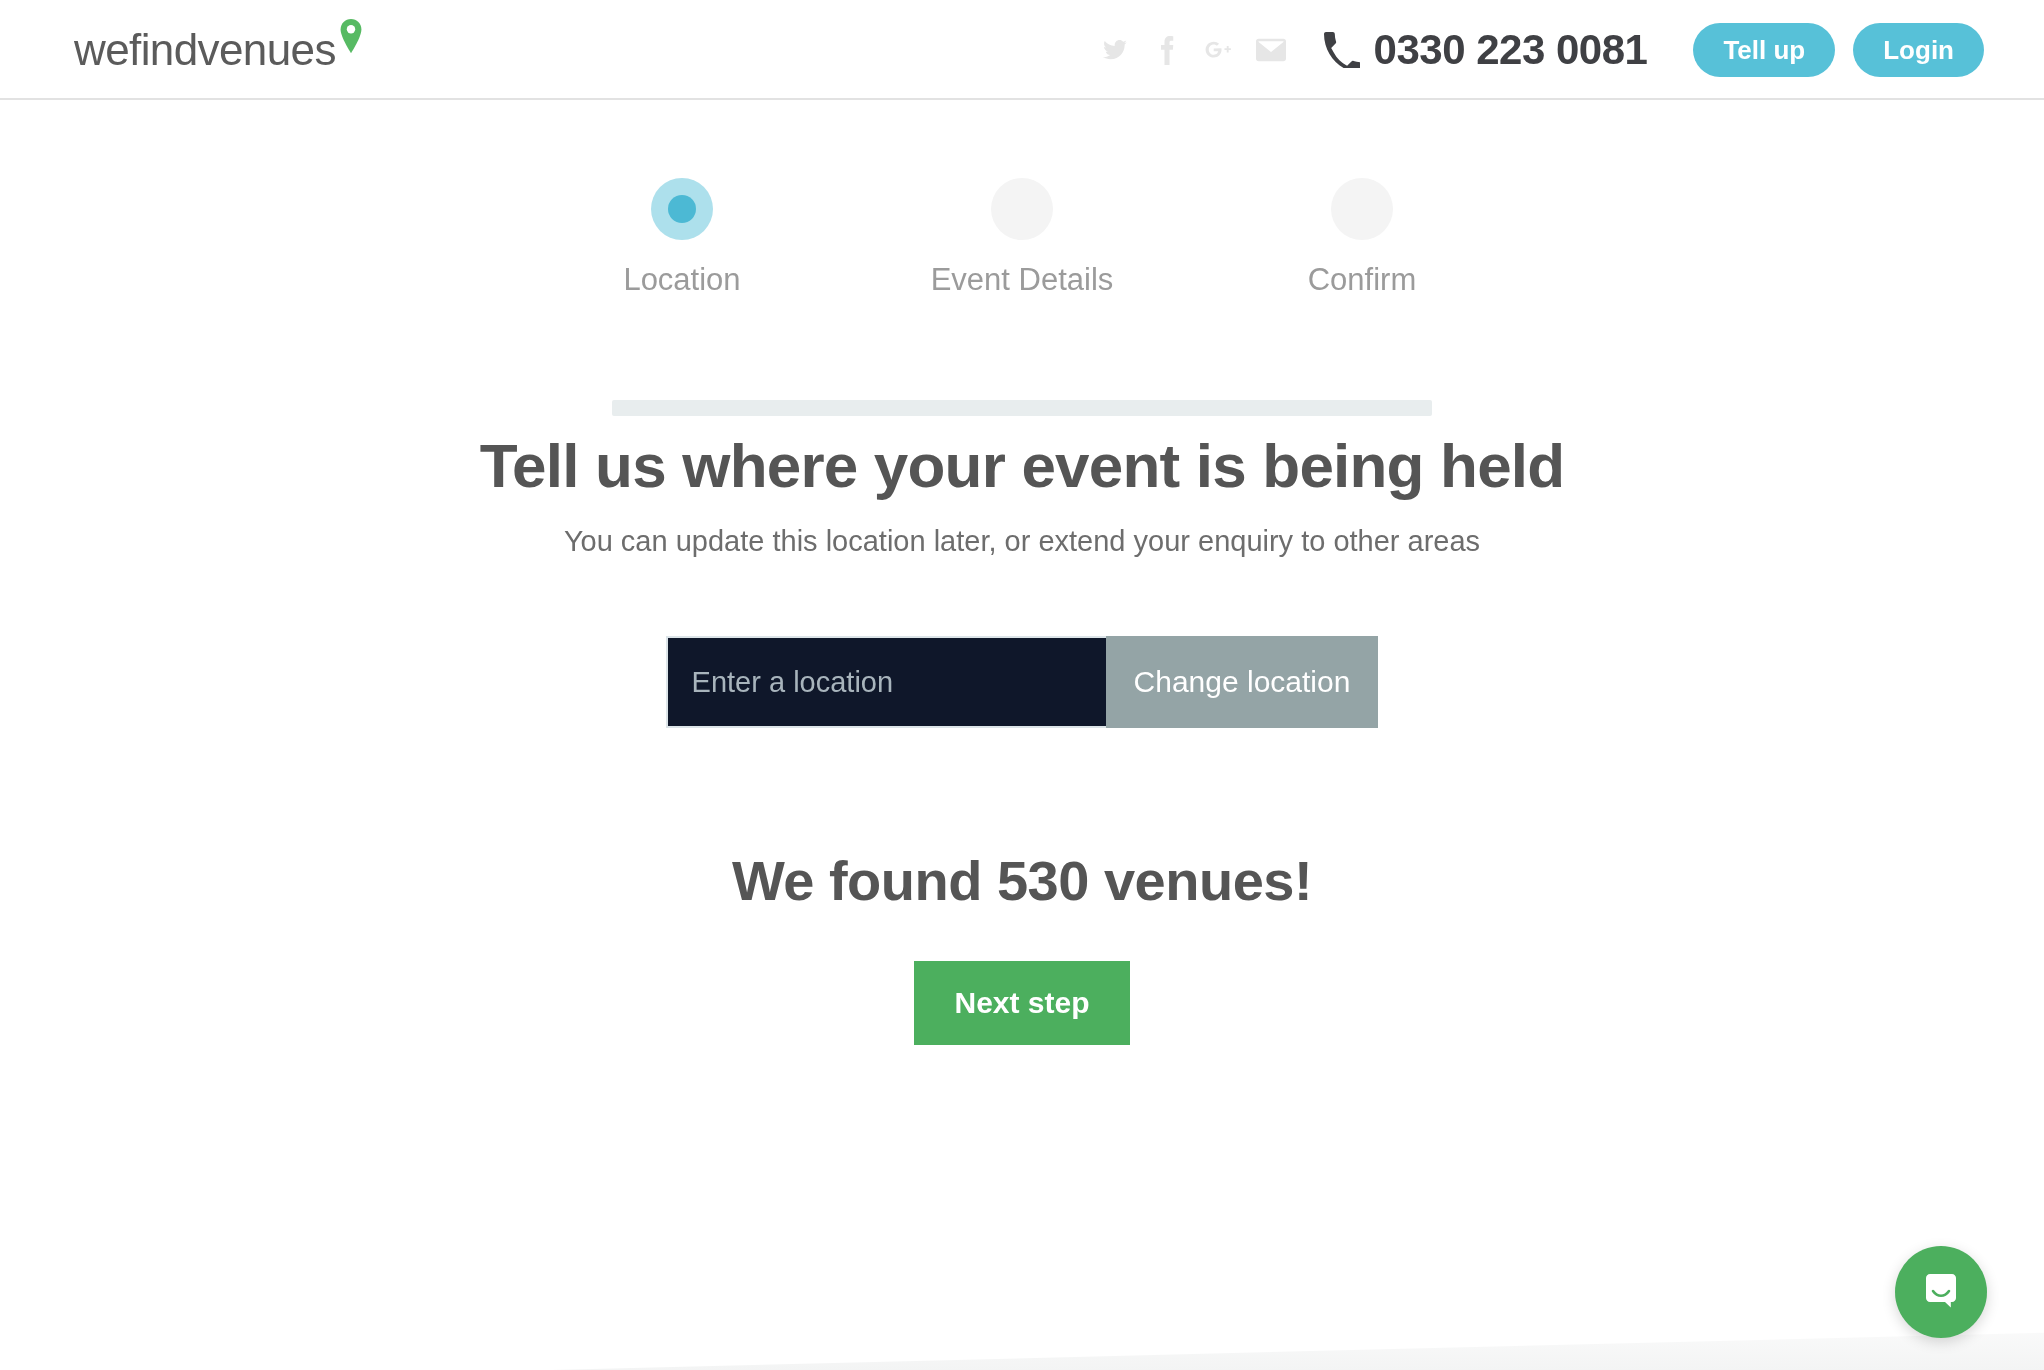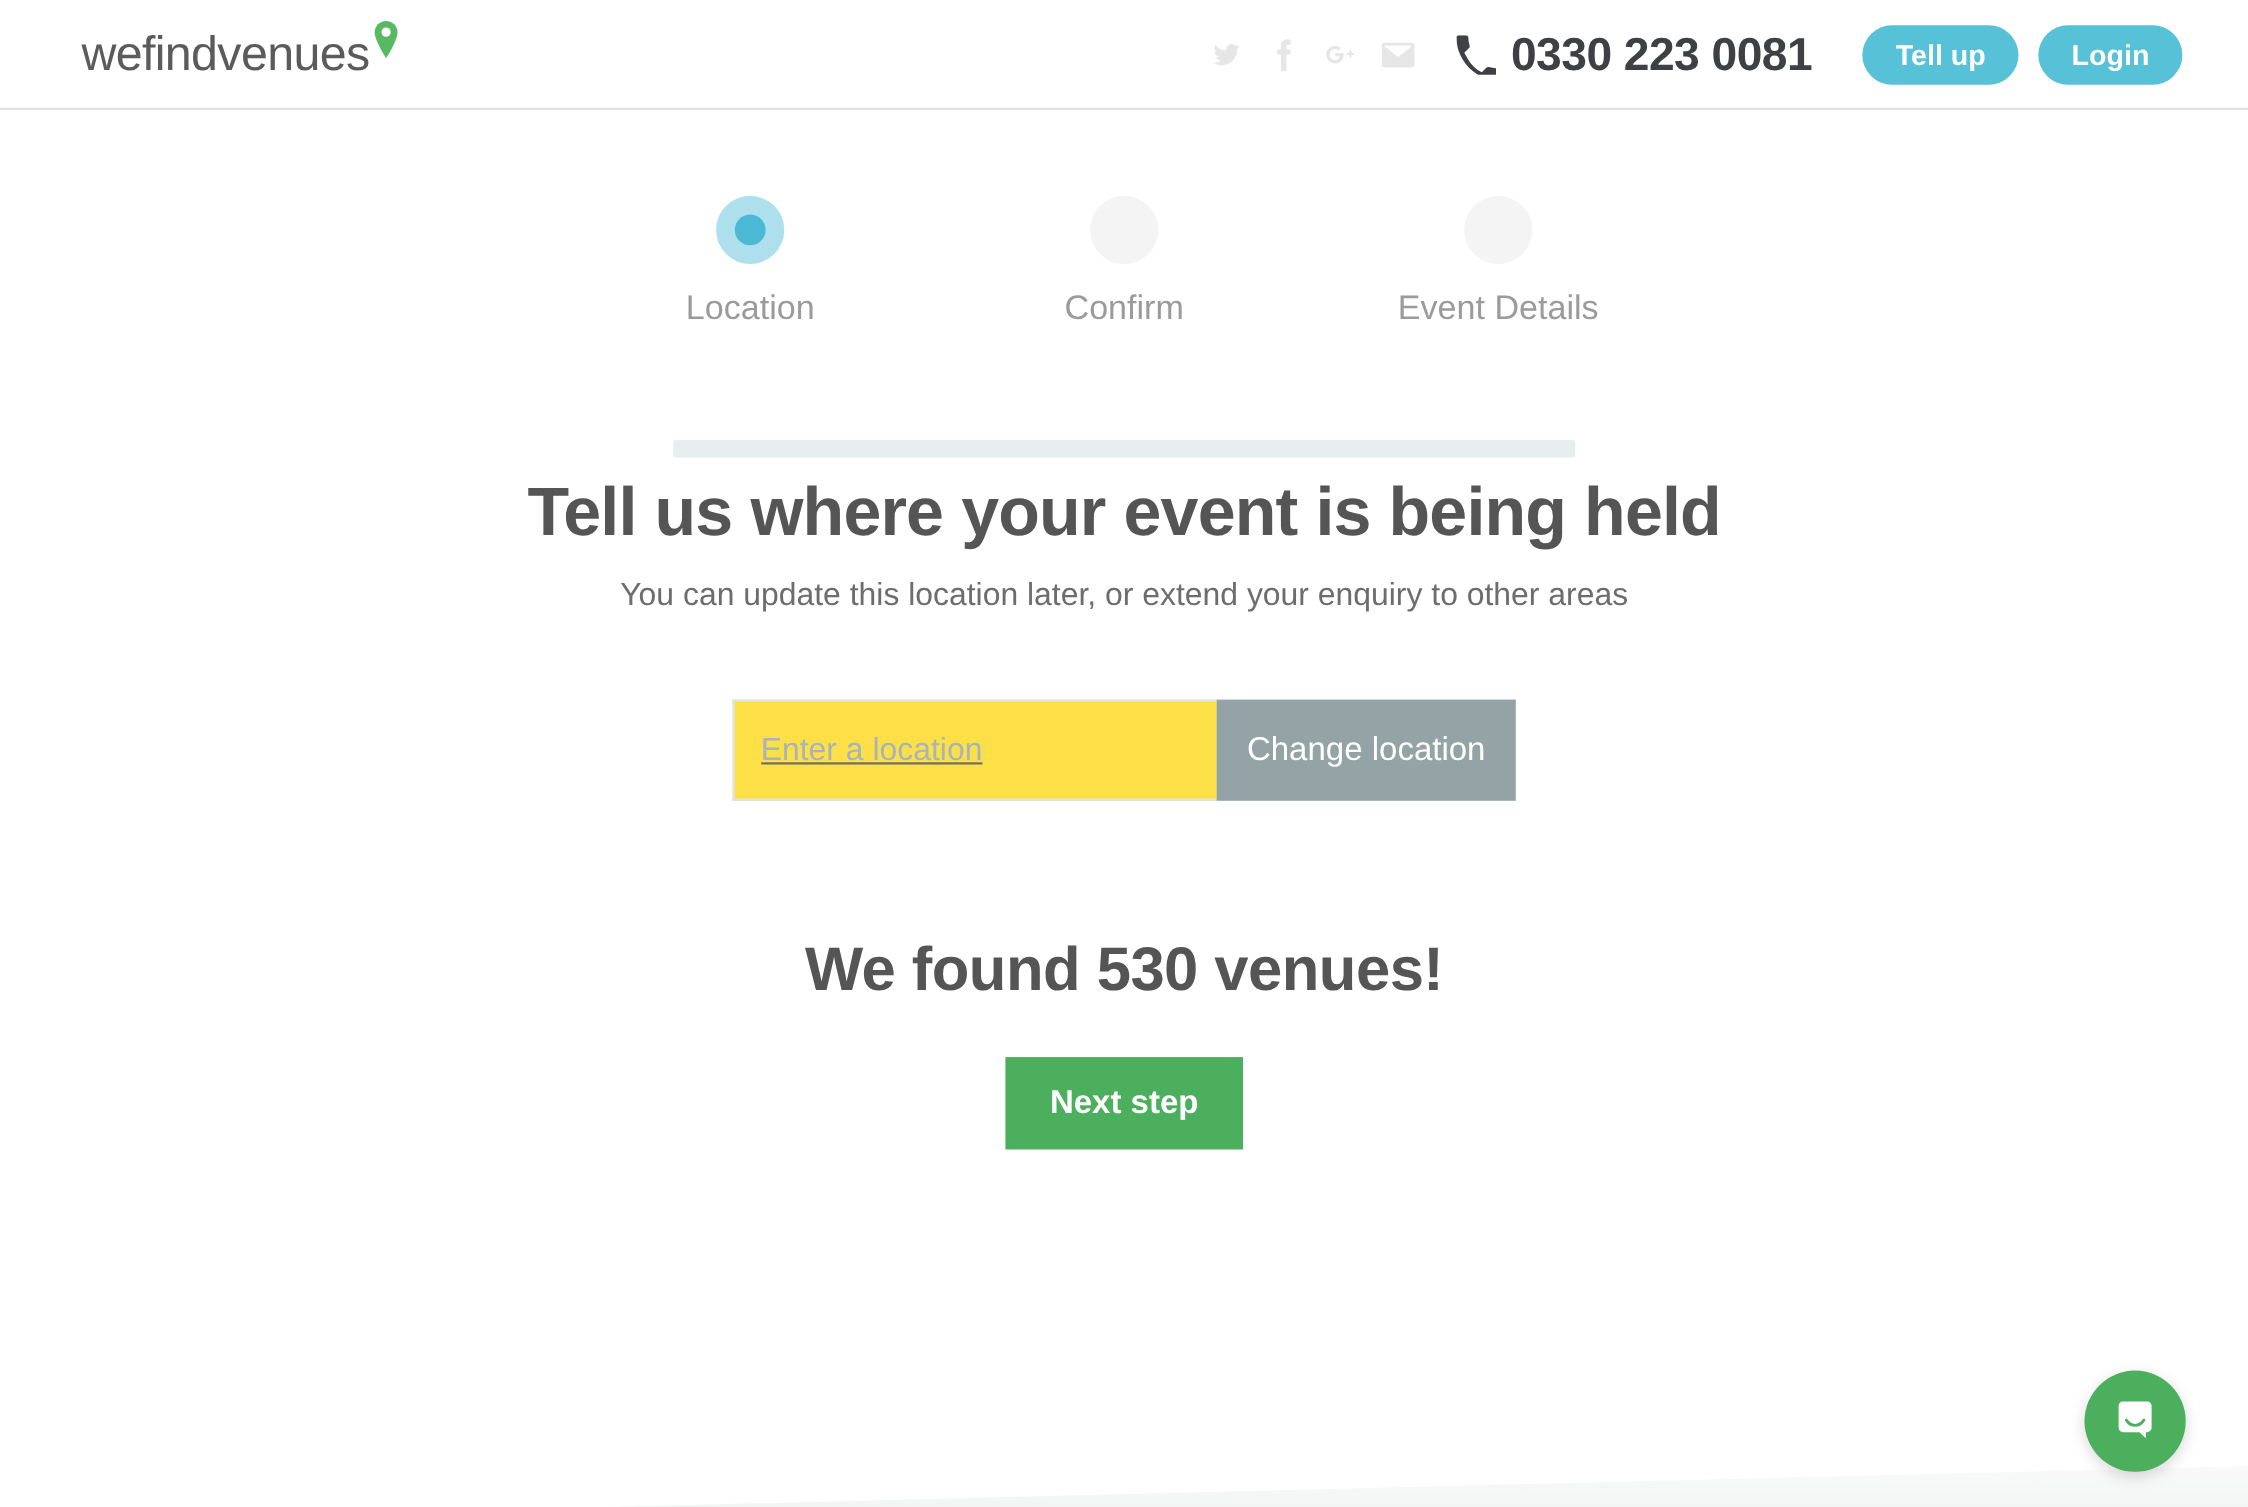--- a/index.html
+++ b/index.html
@@ -196,27 +196,26 @@
     margin-top: 78px;
     display: flex;
     justify-content: center;
     align-items: stretch;
   }
   .location-input {
     width: 440px;
     height: 92px;
     border: 2px solid #dce4e8;
     border-right: none;
-    background: #fde047;
+    background: #0f172a;
     font-size: 29px;
     color: #6d6d6d;
     padding: 0 24px;
     outline: none;
     font-family: "Liberation Sans", sans-serif;
-    text-decoration: underline;
   }
   .location-input::placeholder { color: #a8b4bc; }
 
   .change-location-btn {
     height: 92px;
     background: #94a4a6;
     color: #ffffff;
     border: none;
     font-size: 30px;
     font-weight: normal;
@@ -340,26 +339,26 @@
       <div class="stepper-bar"></div>
       <div class="steps">
 
         <div class="step">
           <div class="step-dot active"></div>
           <div class="step-label">Location</div>
         </div>
 
         <div class="step">
           <div class="step-dot"></div>
-          <div class="step-label">Confirm</div>
+          <div class="step-label">Event Details</div>
         </div>
 
         <div class="step">
           <div class="step-dot"></div>
-          <div class="step-label">Event Details</div>
+          <div class="step-label">Confirm</div>
         </div>
 
       </div>
     </div>
   </div>
 
   <div class="main">
 
     <h1 class="headline">Tell us where your event is being held</h1>
     <p class="subhead">You can update this location later, or extend your enquiry to other areas</p>

